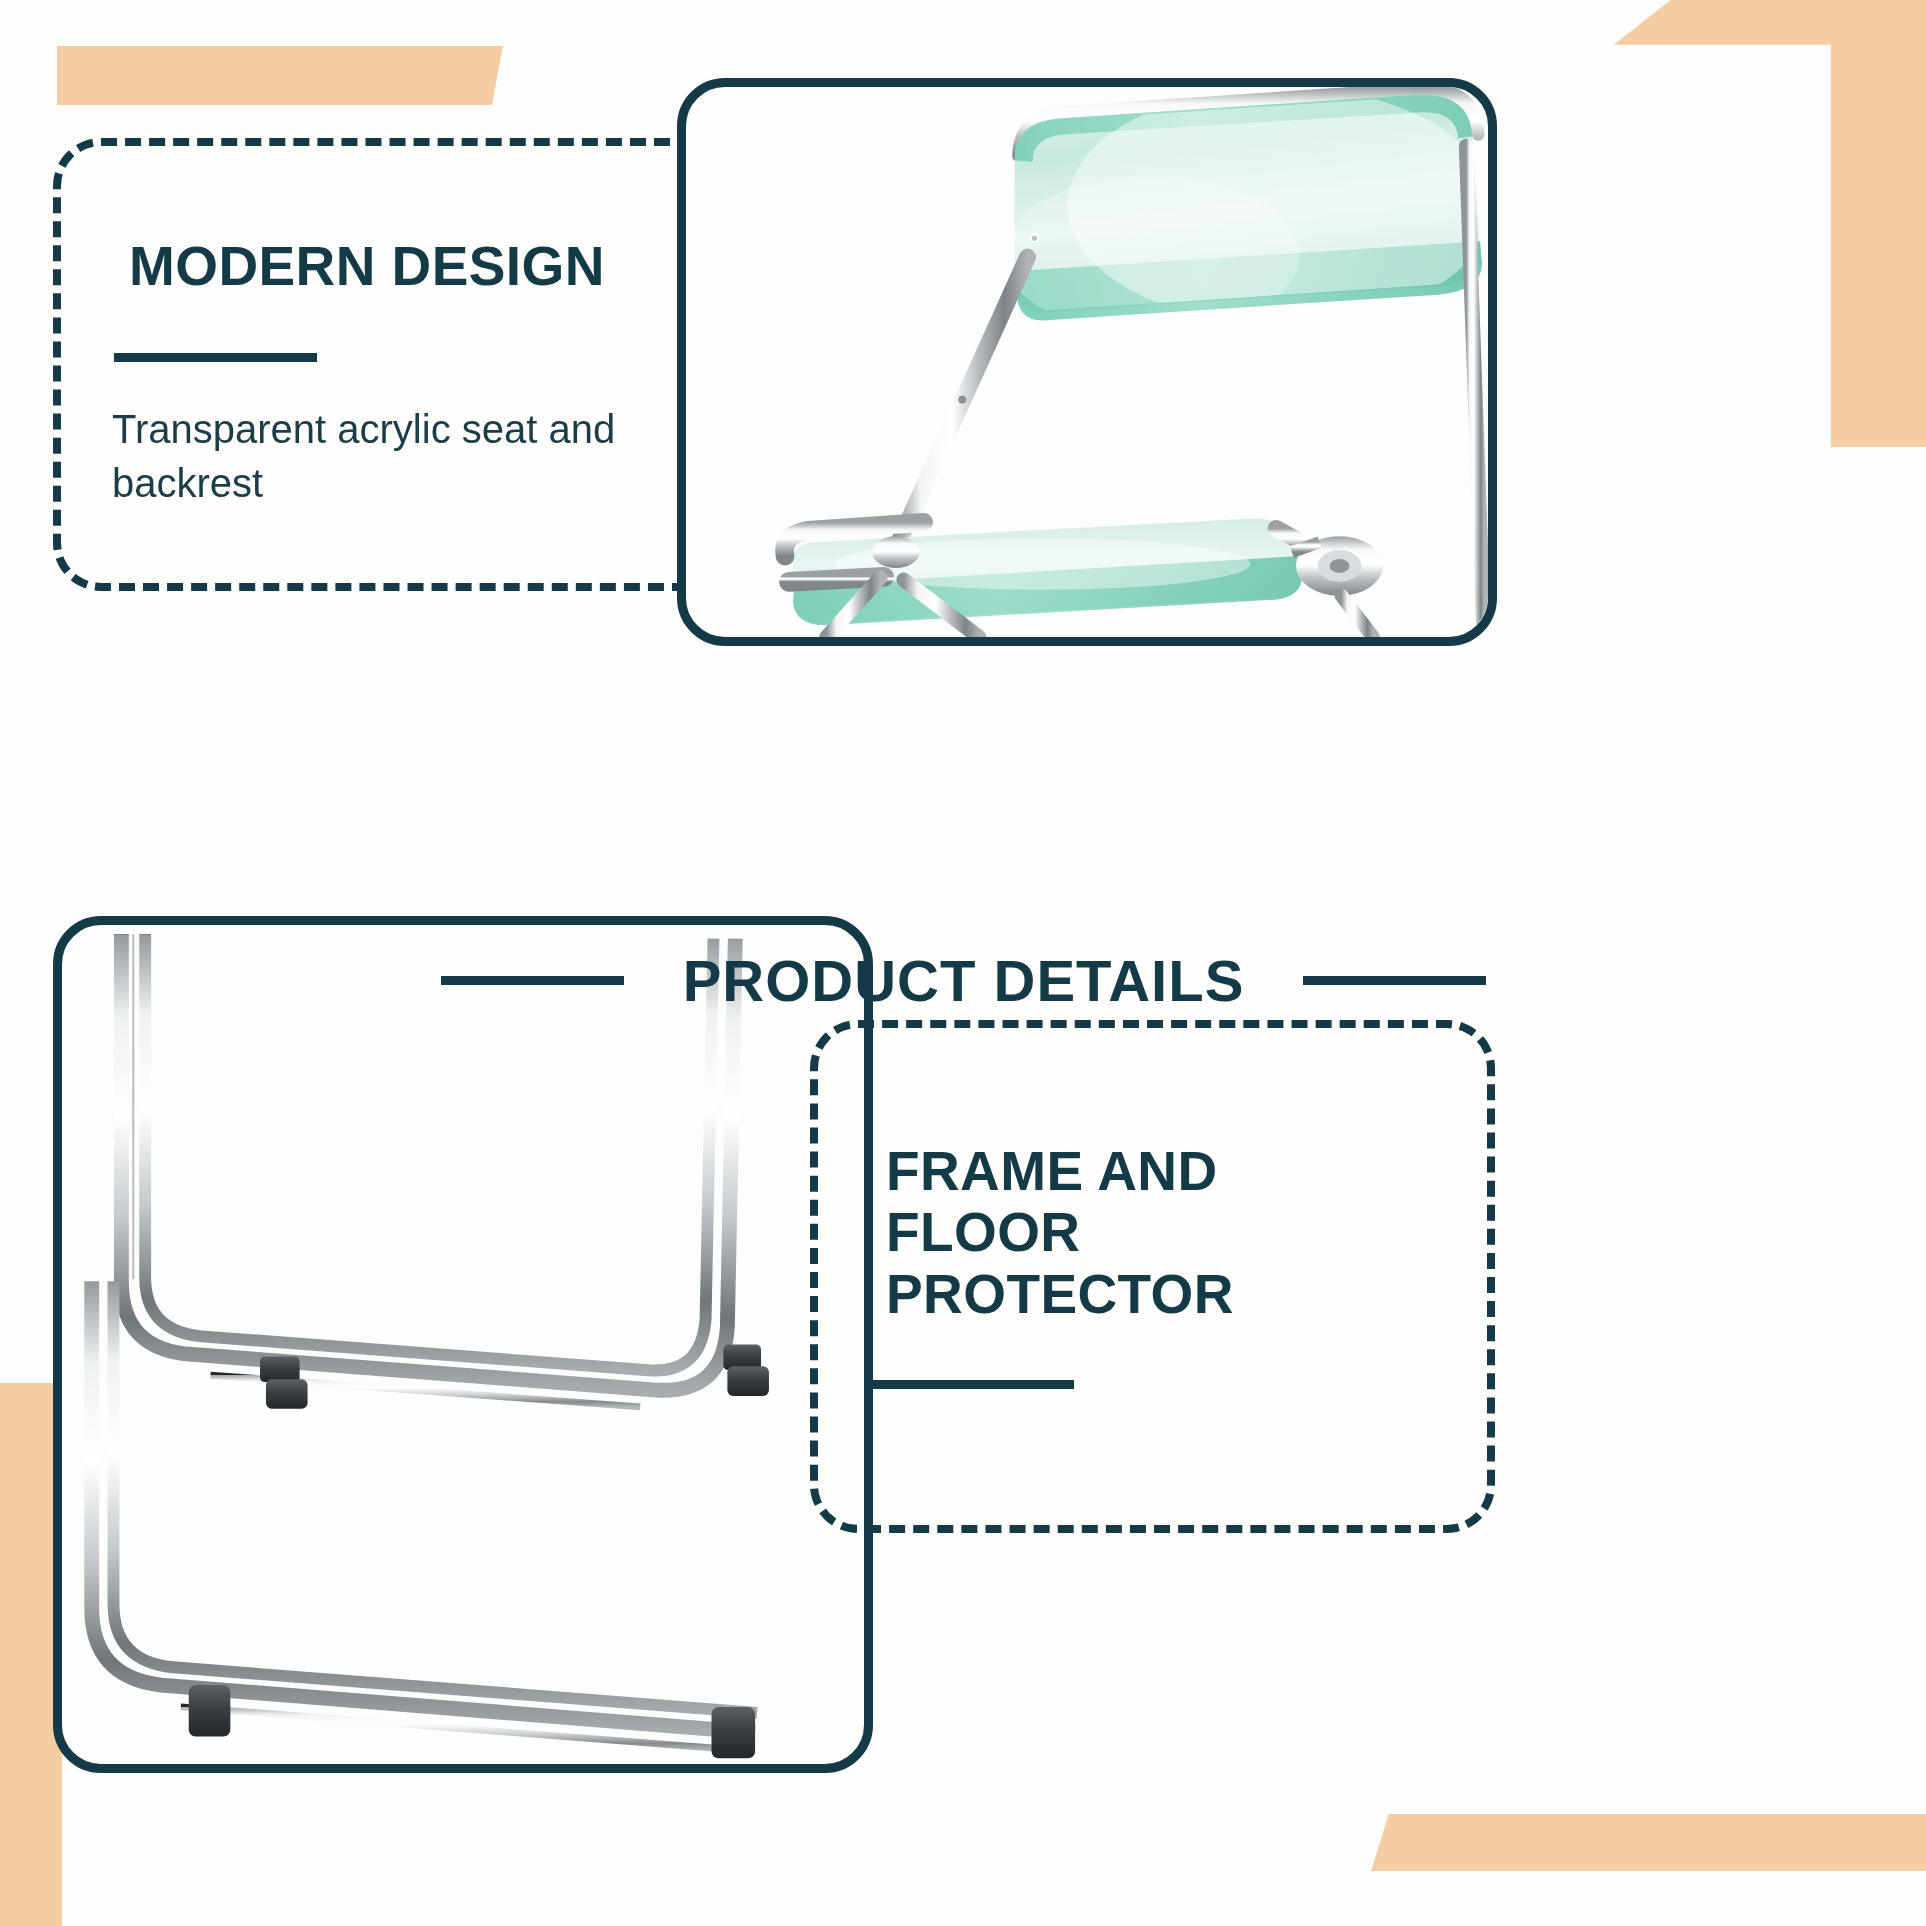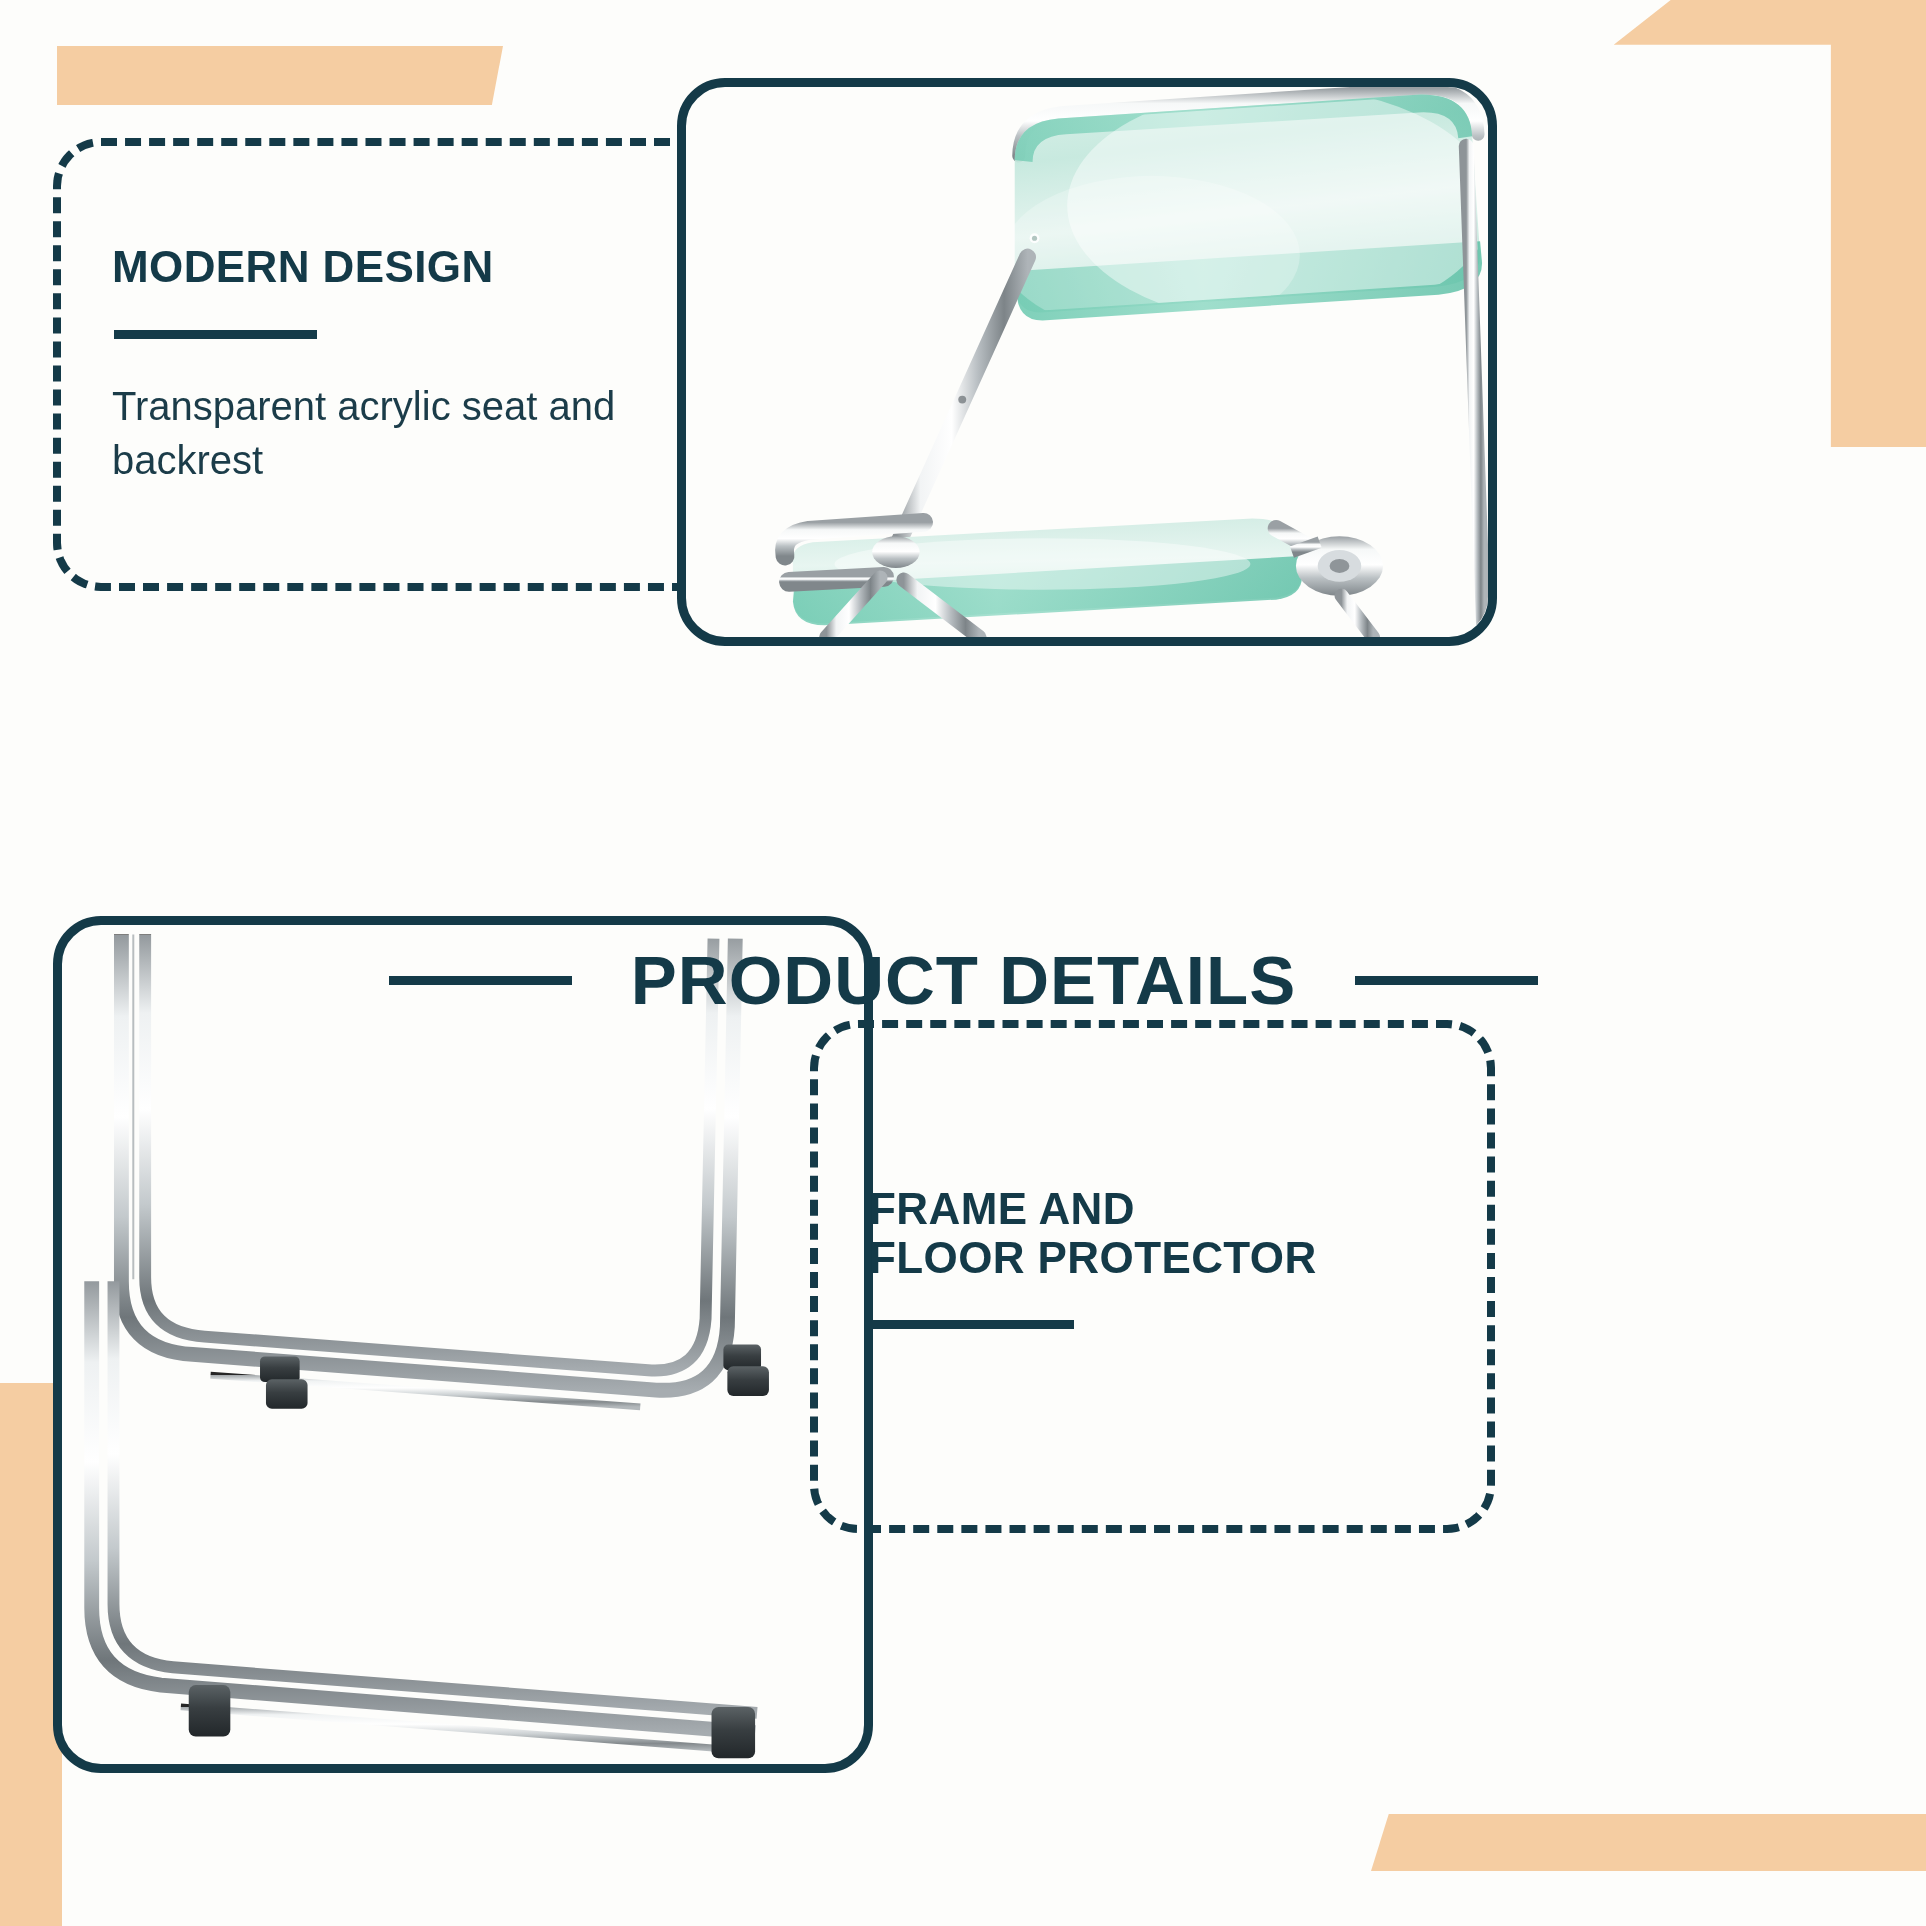--- a/index.html
+++ b/index.html
@@ -80,24 +80,24 @@
     position: absolute;
     left: 0; top: 0; right: 0; bottom: 0;
     padding: 0 51px;
     display: flex;
     flex-direction: column;
     justify-content: center;
   }
   .card-title {
     color: #143a48;
     font-weight: 700;
-    font-size: 44px;
+    font-size: 55px;
     letter-spacing: 0.4px;
     line-height: 1.12;
-    margin: 0;
+    margin: 17px;
     text-transform: uppercase;
   }
   .title-rule {
     width: 203px;
     height: 9px;
     background: #143a48;
     margin: 38px 0 40px 2px;
   }
   .card-body {
     color: #1b3c49;
@@ -121,21 +121,21 @@
     z-index: 5;
   }
   .heading-rule {
     width: 183px;
     height: 9px;
     background: #143a48;
   }
   #section-heading-text {
     color: #143a48;
     font-weight: 700;
-    font-size: 69px;
+    font-size: 58px;
     letter-spacing: 1px;
     white-space: nowrap;
     margin: 0;
   }
 
   
   .photo-stage {
     position: absolute;
     left: 0; top: 0; right: 0; bottom: 0;
     overflow: hidden;

